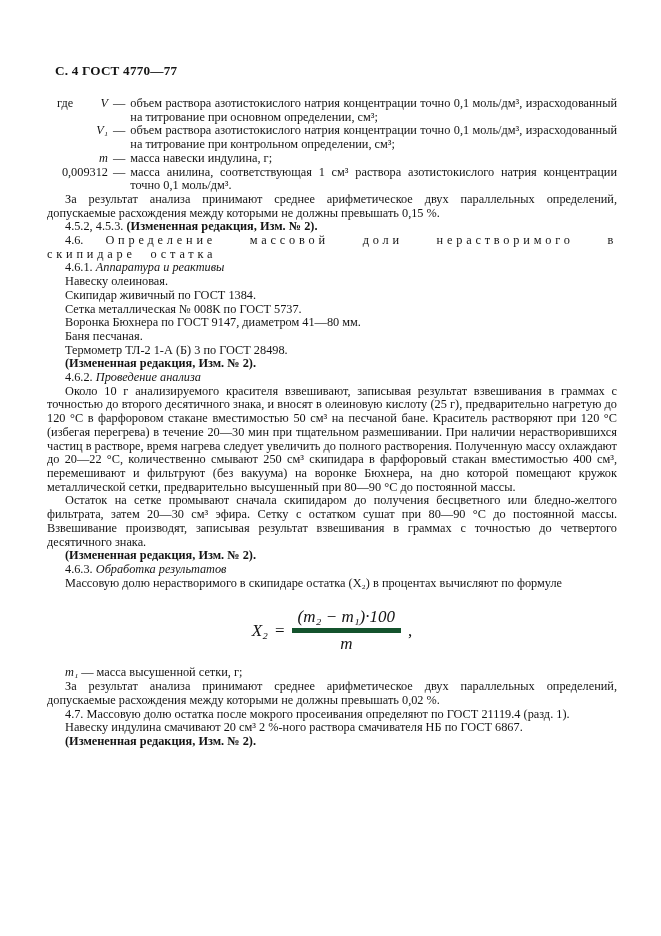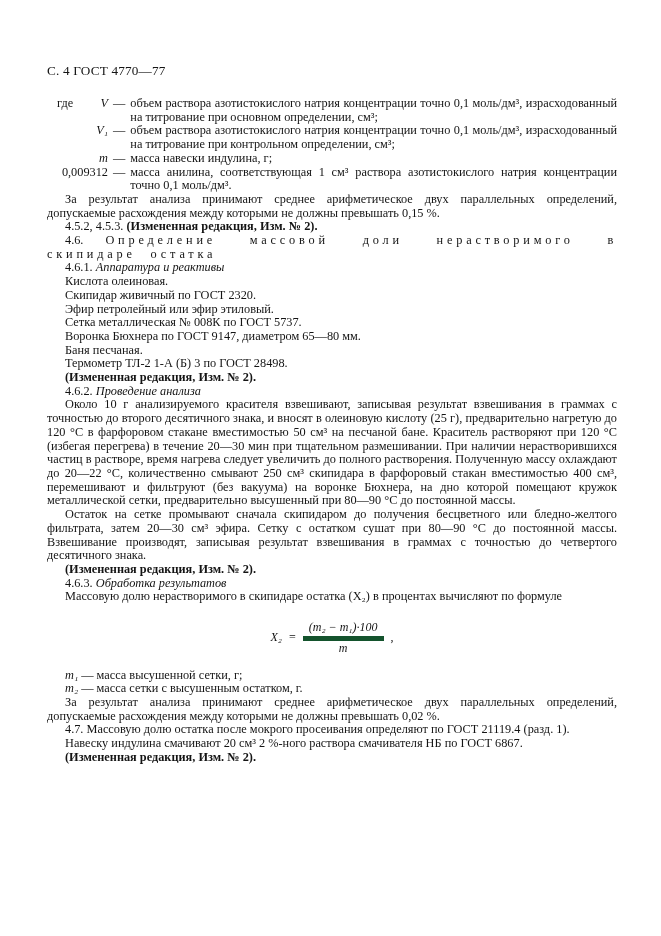--- a/index.html
+++ b/index.html
@@ -12,24 +12,24 @@
     width: 661px;
     height: 936px;
     box-sizing: border-box;
     background: #ffffff;
     color: #141414;
     font-family: "Liberation Serif", "DejaVu Serif", serif;
     padding: 64px 44px 0 47px;
     overflow: hidden;
   }
   .doc-header {
-    font-weight: normal;
+    font-weight: bold;
     font-size: 13.2px;
     line-height: 14px;
-    margin: 0 0 19px 0;
+    margin: 0 0 19px 8px;
     letter-spacing: 0.2px;
   }
   .body-text {
     font-size: 12.3px;
     line-height: 13.7px;
   }
   .para {
     margin: 0;
     text-indent: 18px;
     text-align: justify;
@@ -59,21 +59,21 @@
     letter-spacing: 3.8px;
     word-spacing: 8px;
   }
   
   .formula-row {
     display: flex;
     justify-content: center;
     align-items: center;
     gap: 7px;
     margin: 17px 0 13px 0;
-    font-size: 12px;
+    font-size: 17px;
   }
   .frac {
     display: inline-flex;
     flex-direction: column;
     align-items: center;
     line-height: 1.15;
   }
   .fnum {
     border-bottom: 5px solid #14532d;
     padding: 0 6px 1px 6px;
@@ -118,25 +118,24 @@
     </div>
 
     <p class="para">За результат анализа принимают среднее арифметическое двух параллельных определений, допускаемые расхождения между которыми не должны превышать 0,15 %.</p>
 
     <p class="para"><span>4.5.2, 4.5.3.</span> <span class="bold">(Измененная редакция, Изм. № 2).</span></p>
 
     <p class="para"><span>4.6.</span> <span class="spaced">Определение массовой доли нерастворимого в скипидаре остатка</span></p>
 
     <p class="para"><span>4.6.1.</span> <span class="ital">Аппаратура и реактивы</span></p>
 
-    <p class="para">Кислота олеиновая.</p>
-    <p class="para">Скипидар живичный по ГОСТ 2320.</p>
-    <p class="para">Эфир петролейный или эфир этиловый.</p>
+    <p class="para">Навеску олеиновая.</p>
+    <p class="para">Скипидар живичный по ГОСТ 1384.</p>
     <p class="para">Сетка металлическая № 008К по ГОСТ 5737.</p>
-    <p class="para">Воронка Бюхнера по ГОСТ 9147, диаметром 65—80 мм.</p>
+    <p class="para">Воронка Бюхнера по ГОСТ 9147, диаметром 41—80 мм.</p>
     <p class="para">Баня песчаная.</p>
     <p class="para">Термометр ТЛ-2 1-А (Б) 3 по ГОСТ 28498.</p>
 
     <p class="para bold">(Измененная редакция, Изм. № 2).</p>
 
     <p class="para"><span>4.6.2.</span> <span class="ital">Проведение анализа</span></p>
 
     <p class="para">Около 10 г анализируемого красителя взвешивают, записывая результат взвешивания в граммах с точностью до второго десятичного знака, и вносят в олеиновую кислоту (25 г), предварительно нагретую до 120 °С в фарфоровом стакане вместимостью 50 см³ на песчаной бане. Краситель растворяют при 120 °С (избегая перегрева) в течение 20—30 мин при тщательном размешивании. При наличии нерастворившихся частиц в растворе, время нагрева следует увеличить до полного растворения. Полученную массу охлаждают до 20—22 °С, количественно смывают 250 см³ скипидара в фарфоровый стакан вместимостью 400 см³, перемешивают и фильтруют (без вакуума) на воронке Бюхнера, на дно которой помещают кружок металлической сетки, предварительно высушенный при 80—90 °С до постоянной массы.</p>
     <p class="para">Остаток на сетке промывают сначала скипидаром до получения бесцветного или бледно-желтого фильтрата, затем 20—30 см³ эфира. Сетку с остатком сушат при 80—90 °С до постоянной массы. Взвешивание производят, записывая результат взвешивания в граммах с точностью до четвертого десятичного знака.</p>
 
@@ -151,21 +150,20 @@
       <span>=</span>
       <span class="frac">
         <span class="fnum var">(m₂ − m₁)·100</span>
         <span class="fden var">m</span>
       </span>
       <span class="ftail">,</span>
     </div>
 
     <div>
       <div class="w2-row indent"><span class="var">m₁</span> <span>—</span> <span>масса высушенной сетки, г;</span></div>
-      <div class="w2-row indent"><span class="var">m₂</span> <span>—</span> <span>масса сетки с высушенным остатком, г.</span></div>
     </div>
 
     <p class="para">За результат анализа принимают среднее арифметическое двух параллельных определений, допускаемые расхождения между которыми не должны превышать 0,02 %.</p>
     <p class="para">4.7. Массовую долю остатка после мокрого просеивания определяют по ГОСТ 21119.4 (разд. 1).</p>
     <p class="para">Навеску индулина смачивают 20 см³ 2 %-ного раствора смачивателя НБ по ГОСТ 6867.</p>
 
     <p class="para bold">(Измененная редакция, Изм. № 2).</p>
 
   </div>
 </div>

